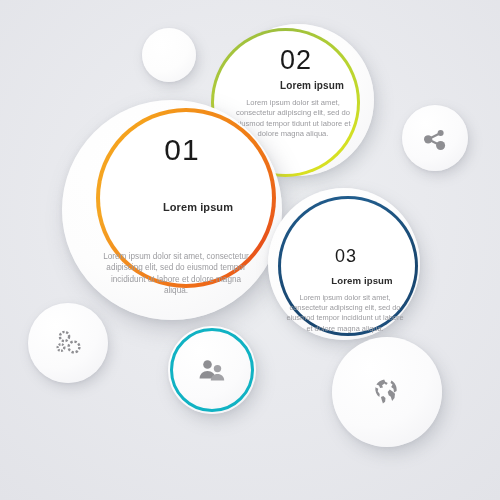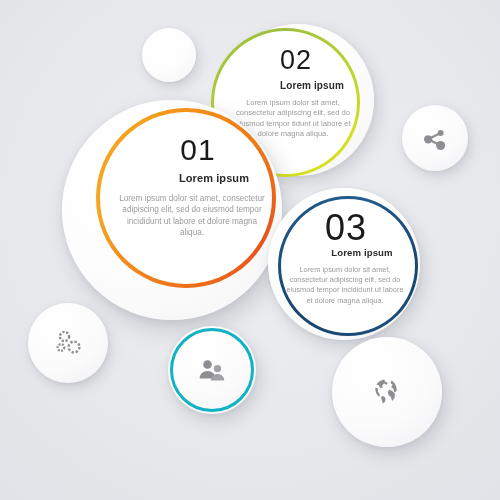--- a/index.html
+++ b/index.html
@@ -58,21 +58,21 @@
 
   
   #card01{left:62px;top:100px;width:220px;height:220px;}
   #ring01{left:96px;top:108px;width:172px;height:172px;
     border:4px solid transparent;
     background:
       linear-gradient(#fff,#fff) padding-box,
       conic-gradient(from 200deg, #f07b1a 0deg, #f5a623 60deg, #f5a11c 130deg,
                      #ef7a16 210deg, #e8521b 280deg, #ee6a18 330deg, #f07b1a 360deg) border-box;
   }
-  #txt01{left:116px;top:134px;width:164px;}
+  #txt01{left:100px;top:134px;width:164px;gap:29px;}
   #txt01 .body{max-width:152px;}
 
   
   #card02{left:222px;top:24px;width:152px;height:152px;}
   #ring02{left:211px;top:28px;width:143px;height:143px;
     border:3.5px solid transparent;
     background:
       linear-gradient(#fff,#fff) padding-box,
       conic-gradient(from 170deg, #d9e021 0deg, #cbdb2a 50deg, #a8c63c 120deg,
                      #9dbf3d 190deg, #b9d430 250deg, #d4e024 310deg, #d9e021 360deg) border-box;
@@ -85,21 +85,21 @@
   
   #card03{left:268px;top:188px;width:152px;height:152px;}
   #ring03{left:278px;top:196px;width:134px;height:134px;
     border:3.5px solid transparent;
     background:
       linear-gradient(#fff,#fff) padding-box,
       conic-gradient(from 150deg, #1c4e7c 0deg, #18456e 70deg, #1d5381 140deg,
                      #215d8d 220deg, #18466f 300deg, #1c4e7c 360deg) border-box;
   }
   #txt03{left:286px;top:214px;width:120px;}
-  #txt03 .num{font-size:36px;line-height:28px;}
+  #txt03 .num{font-size:18px;line-height:28px;margin-top:28px;}
   #txt03 .sub{font-size:9.6px;margin-top:5px;}
   #txt03 .body{font-size:7.4px;line-height:10.2px;margin-top:7px;max-width:118px;}
 
   
   #ic-share{left:402px;top:105px;width:66px;height:66px;}
   #ic-gears{left:28px;top:303px;width:80px;height:80px;}
   #ic-users{left:168px;top:326px;width:88px;height:88px;}
   #ic-users .ring-cyan{
     position:absolute;left:2px;top:2px;right:2px;bottom:2px;
     border-radius:50%;border:3px solid #10b2c3;

